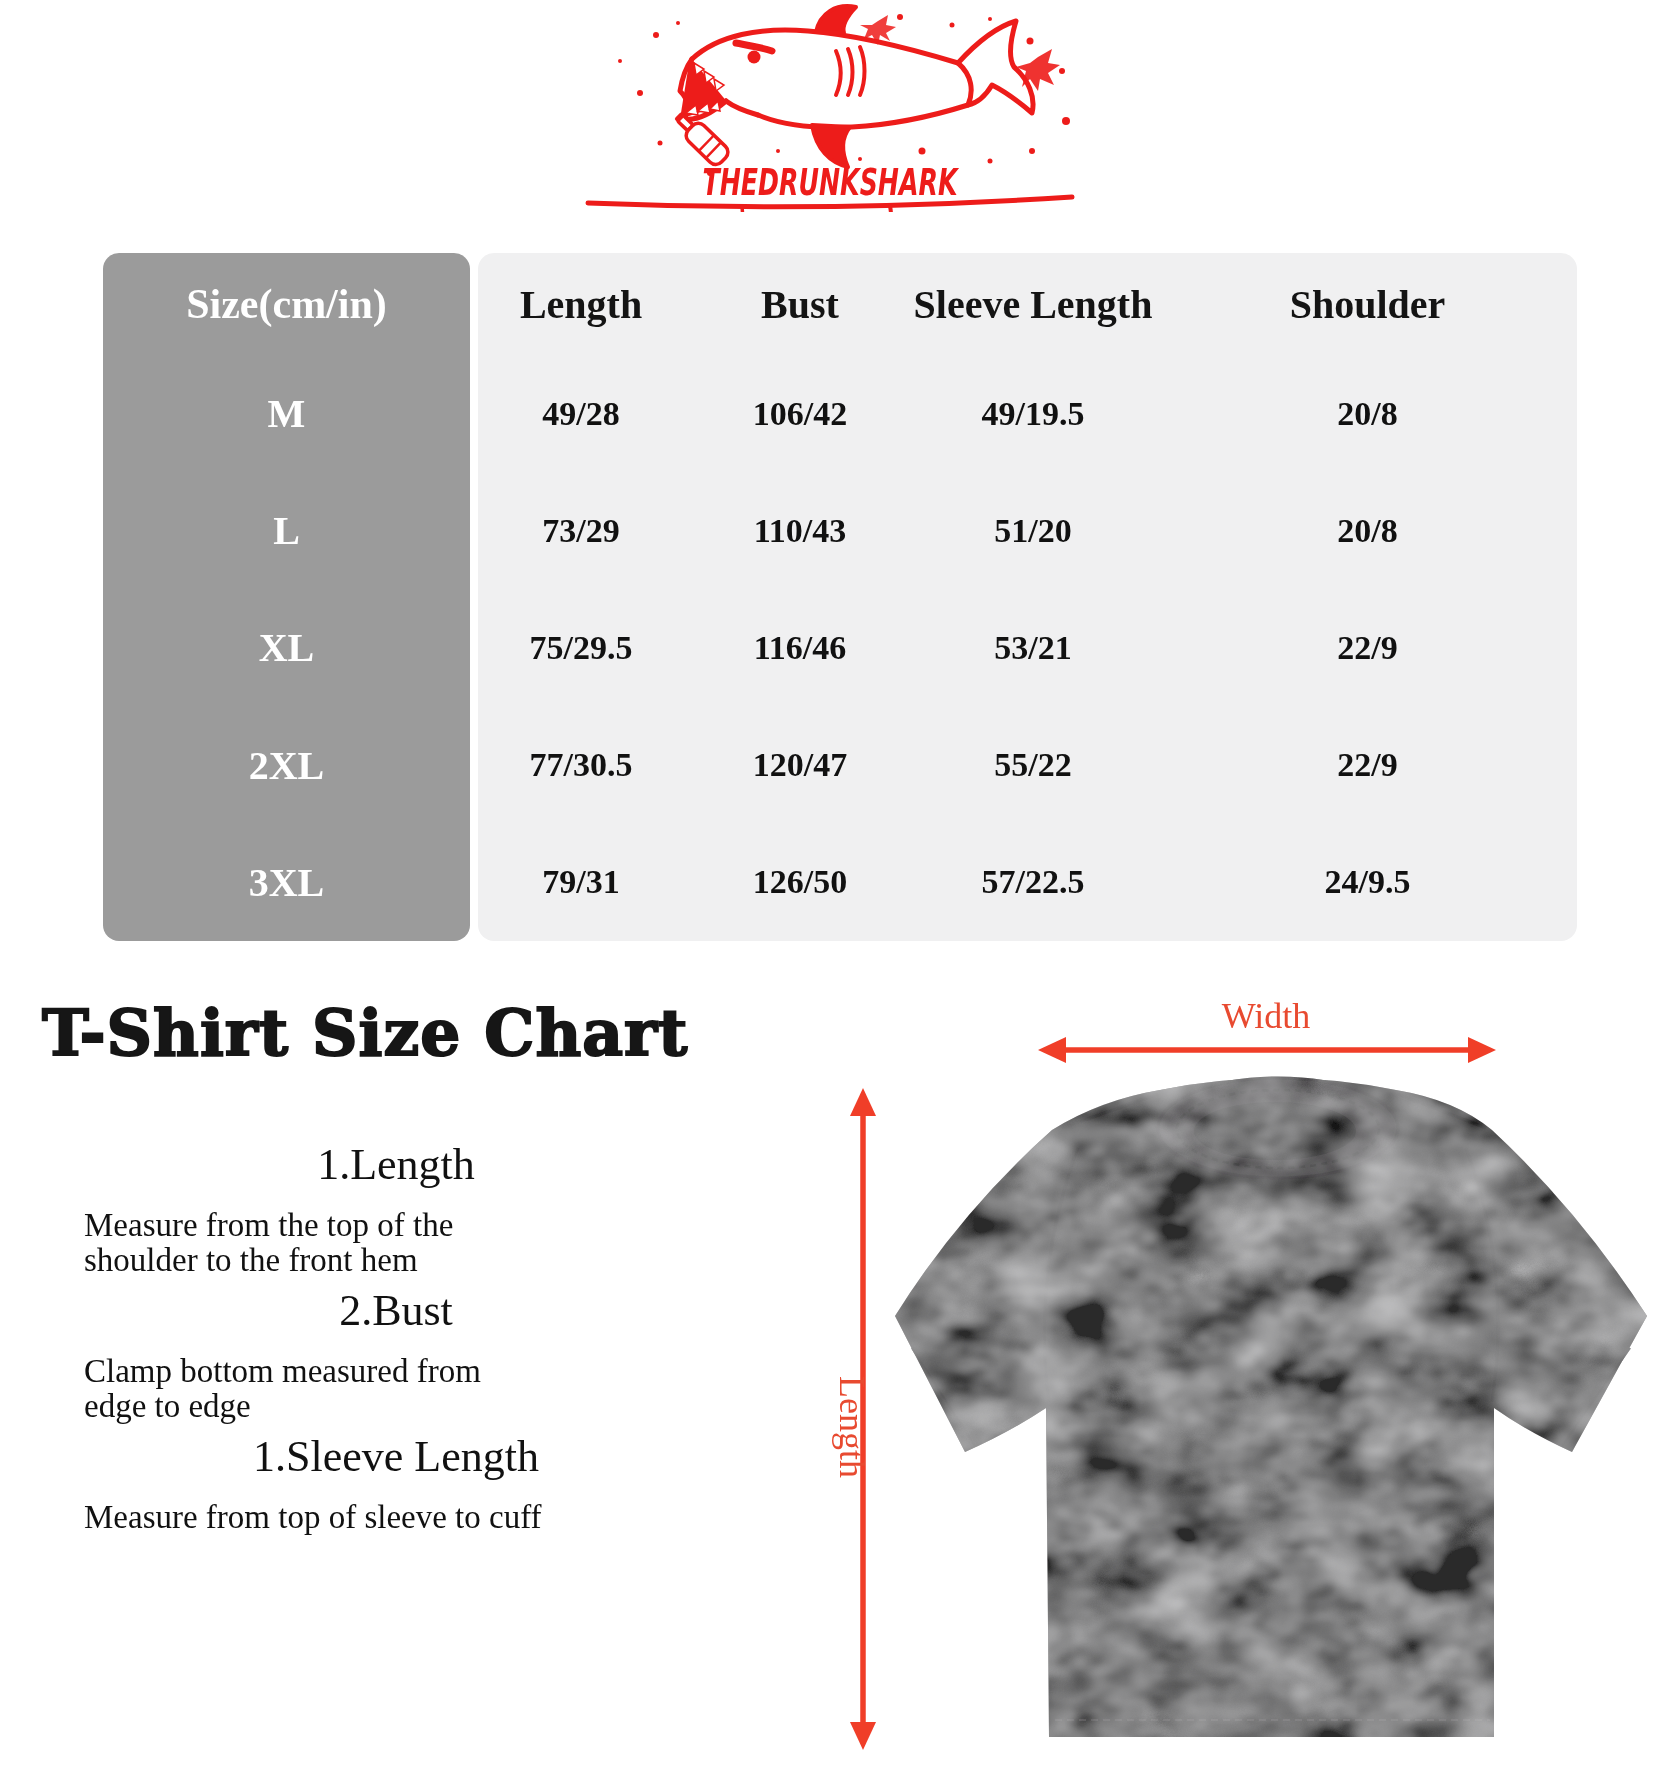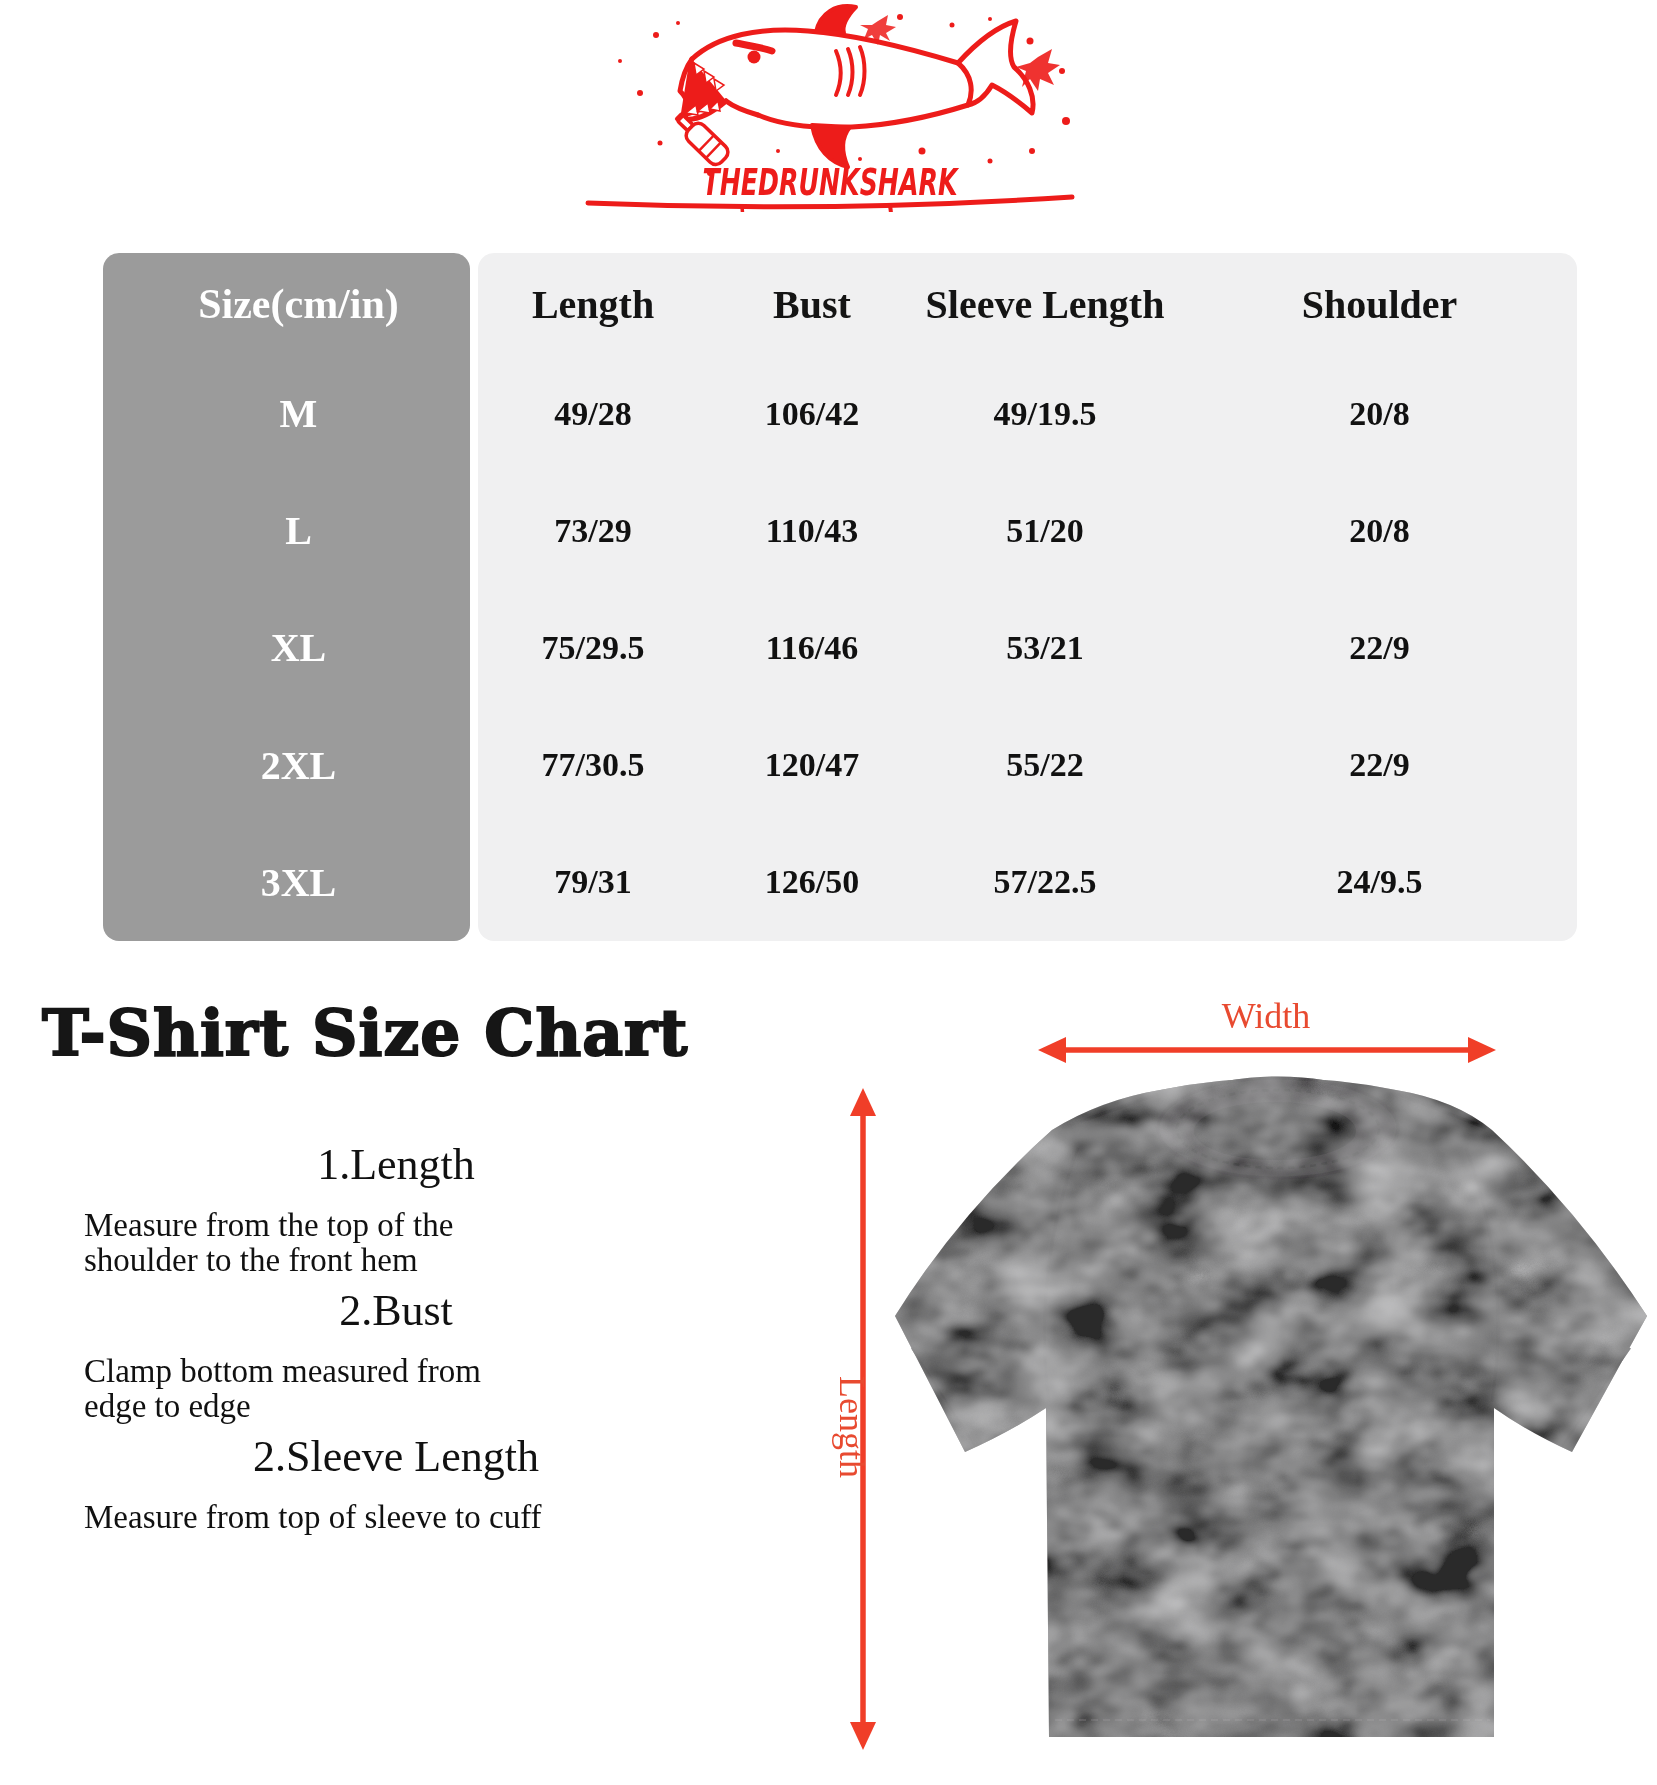--- a/index.html
+++ b/index.html
@@ -28,21 +28,21 @@
   }
   .size-table .light-bg{
     position:absolute;left:375px;top:0;width:1099px;height:688px;
     background:var(--table-bg);border-radius:16px;
   }
   .size-table .gray-bg{
     position:absolute;left:0;top:0;width:367px;height:688px;
     background:var(--col-gray);border-radius:16px;
   }
   .size-grid{
-    position:absolute;left:12px;top:0;width:1474px;height:688px;
+    position:absolute;left:0;top:0;width:1474px;height:688px;
     display:grid;
     grid-template-columns:367px 222px 216px 250px 419px;
     grid-template-rows:102px repeat(5, 1fr);
   }
   .cell{display:flex;align-items:center;justify-content:center;}
   .cell.hdr{font-weight:bold;font-size:40px;color:var(--ink);}
   .cell.size-hdr{font-weight:bold;font-size:42px;color:#ffffff;}
   .cell.size-lbl{font-weight:bold;font-size:40px;color:#ffffff;}
   .cell.val{font-weight:bold;font-size:34px;color:#111;}
   
@@ -206,21 +206,21 @@
     <div class="item-label">1.Length</div>
     <div class="item-desc">Measure from the top of the
 shoulder to the front hem</div>
   </div>
   <div>
     <div class="item-label">2.Bust</div>
     <div class="item-desc">Clamp bottom measured from
 edge to edge</div>
   </div>
   <div>
-    <div class="item-label">2.Sleeve Length</div>
+    <div class="item-label">1.Sleeve Length</div>
     <div class="item-desc">Measure from top of sleeve to cuff</div>
   </div>
 </div>
 
 <svg class="diagram" viewBox="700 948 957 837" aria-hidden="true">
   <defs>
     <filter id="acid" x="-5%" y="-5%" width="110%" height="110%">
       <feTurbulence type="fractalNoise" baseFrequency="0.014 0.02" numOctaves="3" seed="7" result="t"></feTurbulence>
       <feColorMatrix in="t" type="matrix" values="0 0 0 0 0.72  0 0 0 0 0.72  0 0 0 0 0.73  0.6 0.6 0.6 0 -0.62" result="speck"></feColorMatrix>
       <feComposite in="speck" in2="SourceAlpha" operator="in" result="clip"></feComposite>

